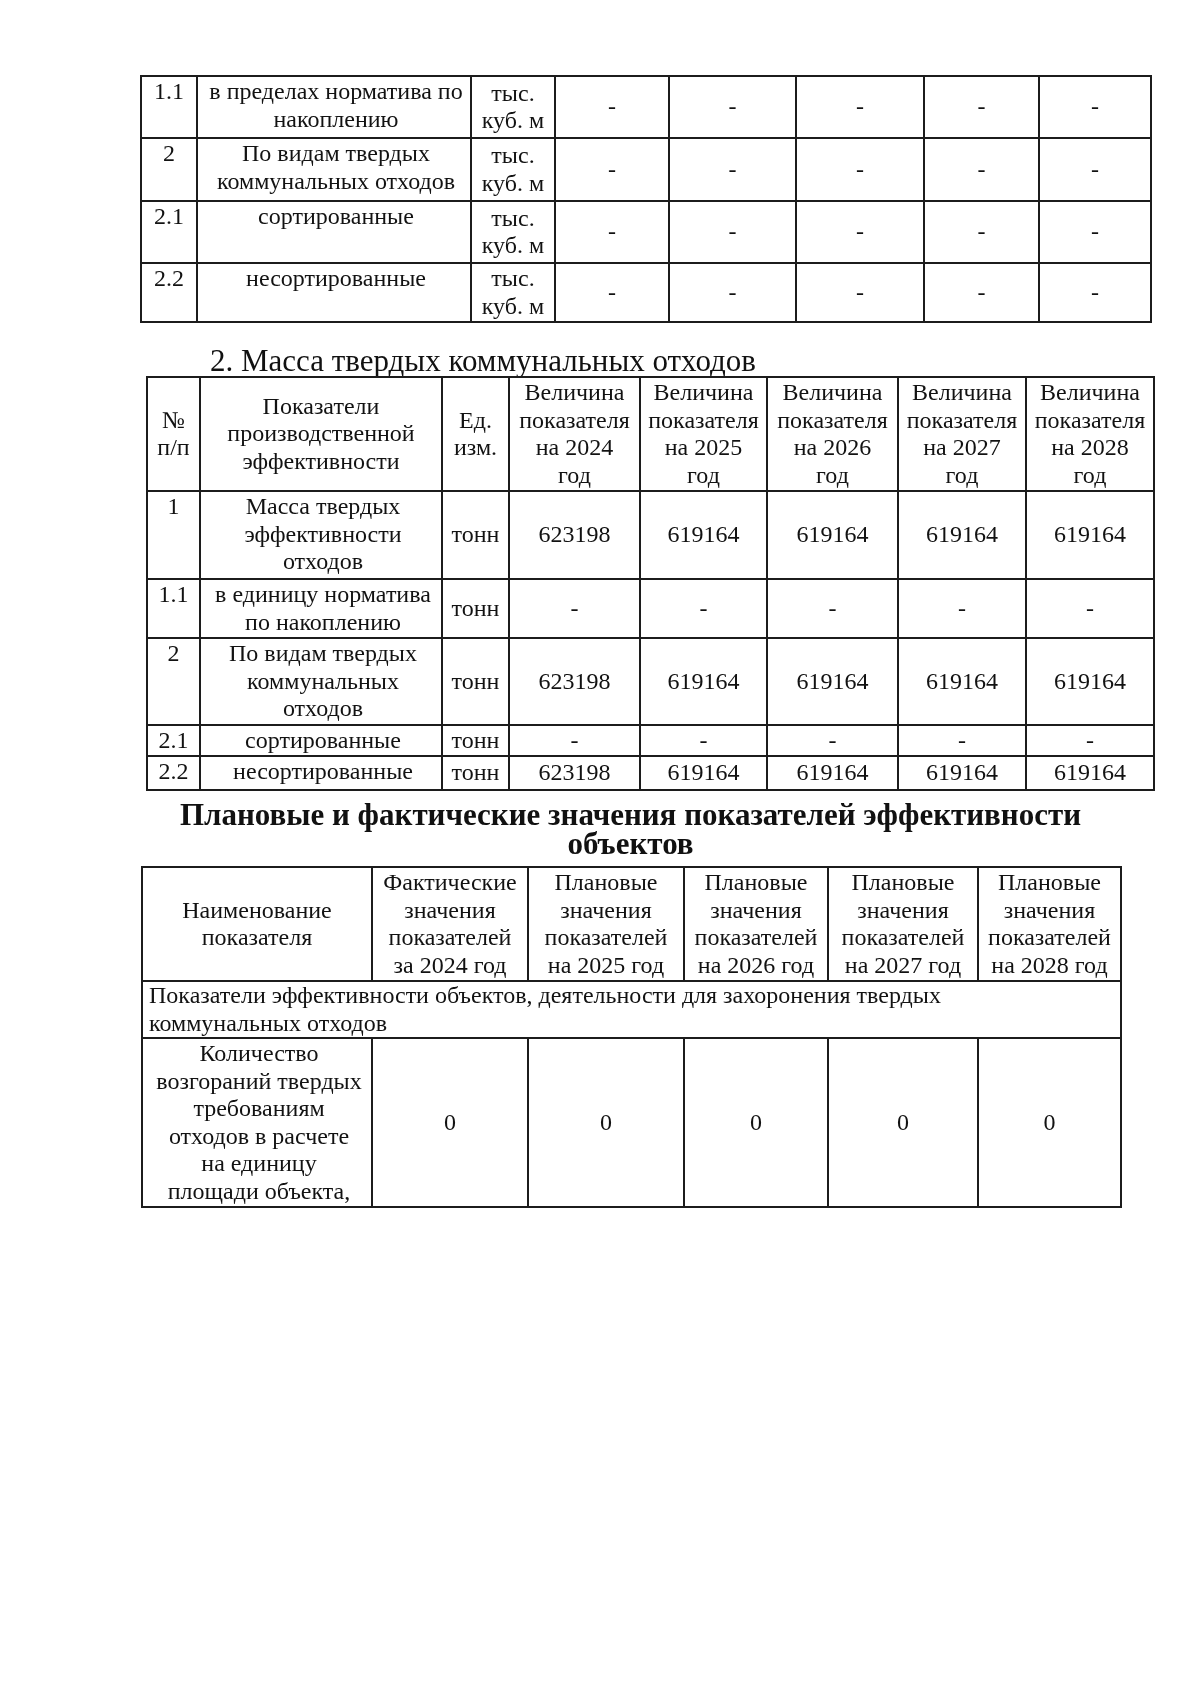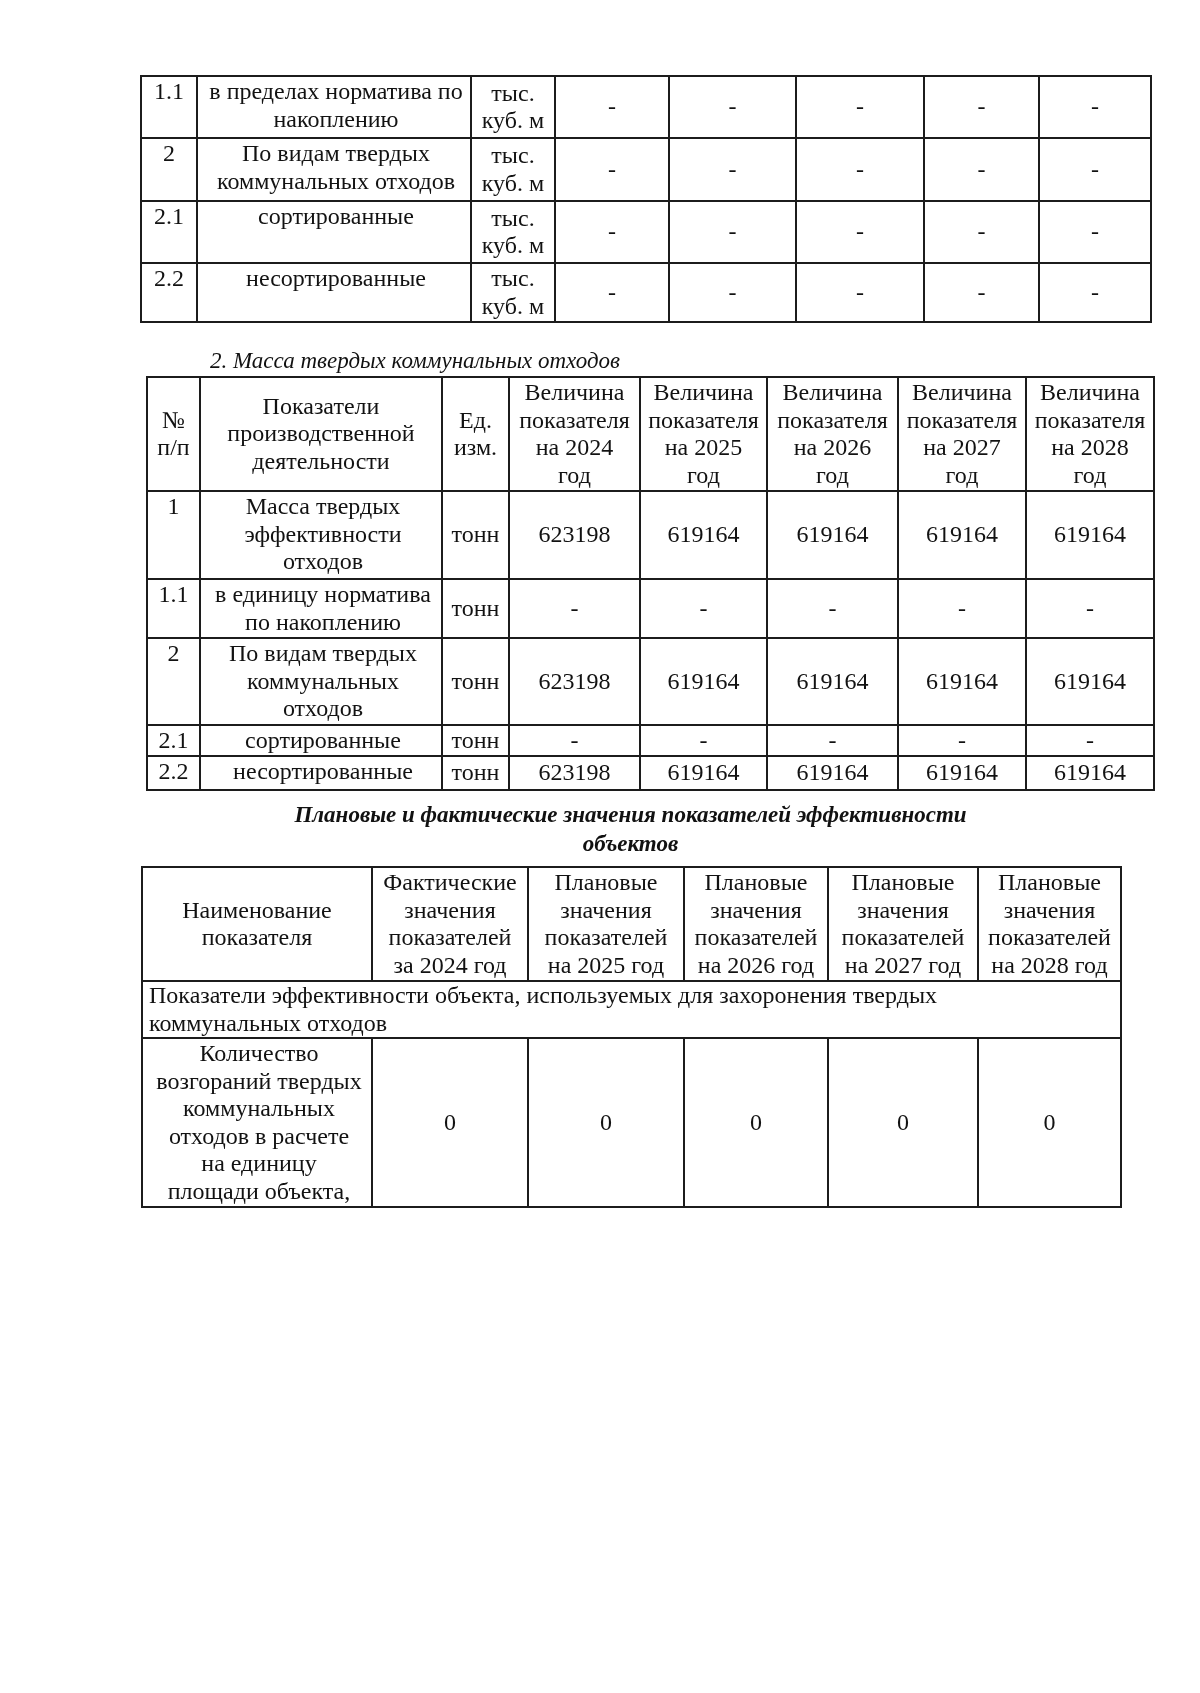--- a/index.html
+++ b/index.html
@@ -38,23 +38,22 @@
     vertical-align:middle;
     padding:1px 2px;
   }
   .t td.group{
     text-align:left;
     vertical-align:top;
     padding:0 6px;
   }
   .title{
     position:absolute;
-    font-size:23px;
+    font-size:31px;
     line-height:29px;
-    font-style:italic;
   }
   #title2{
     left:210px;top:346px;
     font-weight:normal;
   }
   #title3{
     left:141px;top:800px;width:979px;
     text-align:center;
     font-weight:bold;
   }
@@ -135,21 +134,21 @@
       <col style="width:131px">
       <col style="width:128px">
       <col style="width:128px">
   </colgroup>
   <tbody>
     <tr style="height:112px">
       <td class="hd">№
 п/п</td>
       <td class="hd">Показатели
 производственной
-деятельности</td>
+эффективности</td>
       <td class="hd">Ед.
 изм.</td>
       <td class="hd">Величина
 показателя
 на 2024
 год</td>
       <td class="hd">Величина
 показателя
 на 2025
 год</td>
@@ -257,27 +256,27 @@
       <td class="hd">Плановые
 значения
 показателей
 на 2027 год</td>
       <td class="hd">Плановые
 значения
 показателей
 на 2028 год</td>
     </tr>
     <tr style="height:55px">
-      <td class="group" colspan="6">Показатели эффективности объекта, используемых для захоронения твердых
+      <td class="group" colspan="6">Показатели эффективности объектов, деятельности для захоронения твердых
 коммунальных отходов</td>
     </tr>
     <tr style="height:165px">
       <td class="name">Количество
 возгораний твердых
-коммунальных
+требованиям
 отходов в расчете
 на единицу
 площади объекта,</td>
       <td class="val">0</td>
       <td class="val">0</td>
       <td class="val">0</td>
       <td class="val">0</td>
       <td class="val">0</td>
     </tr>
   </tbody>

